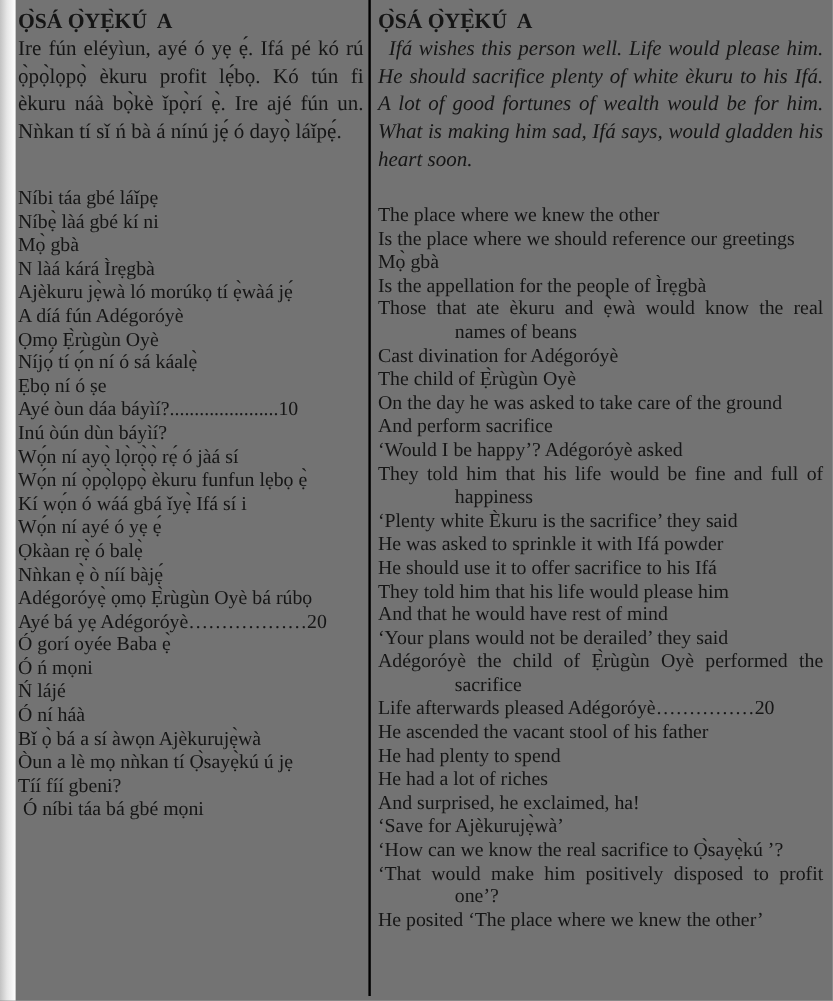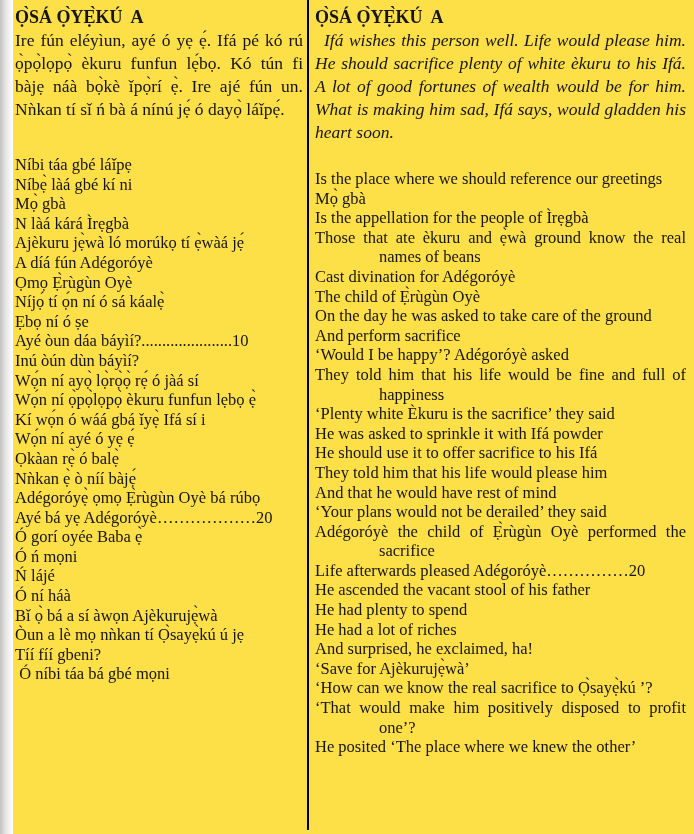--- a/index.html
+++ b/index.html
@@ -6,21 +6,21 @@
   body {
     width: 694px; height: 834px;
     background: #ffffff;
     color: #151515;
     font-family: "Liberation Serif", "DejaVu Serif", serif;
     overflow: hidden;
   }
   .page {
     position: relative;
     width: 694px; height: 834px;
-    background: #fde047;
+    background: #737373;
     overflow: hidden;
   }
   .edge-shadow {
     position: absolute; left: 0; top: 0;
     width: 13px; height: 100%;
     background: linear-gradient(to right, #c2c2c2 0%, #e6e6e6 45%, #ffffff 100%);
   }
   .divider {
     position: absolute;
     left: 307px; top: 0;
@@ -57,21 +57,21 @@
   }
 </style>
 </head>
 <body>
 
 <div class="page">
   <div class="edge-shadow"></div>
 
   <div class="col col-left">
     <div class="title">Ọ̀SÁ Ọ̀YẸ̀KÚ&nbsp; A</div>
-    <div class="intro">Ire fún eléyìun, ayé ó yẹ ẹ́. Ifá pé kó rú ọ̀pọ̀lọpọ̀ èkuru funfun lẹ́bọ. Kó tún fi bàjẹ náà bọ̀kè ǐpọ̀rí ẹ̀. Ire ajé fún un. Nǹkan tí sǐ ń bà á nínú jẹ́ ó dayọ̀ láǐpẹ́.</div>
+    <div class="intro">Ire fún eléyìun, ayé ó yẹ ẹ́. Ifá pé kó rú ọ̀pọ̀lọpọ̀ èkuru profit lẹ́bọ. Kó tún fi èkuru náà bọ̀kè ǐpọ̀rí ẹ̀. Ire ajé fún un. Nǹkan tí sǐ ń bà á nínú jẹ́ ó dayọ̀ láǐpẹ́.</div>
     <div class="verse-block">
         <div class="verse-line">Níbi táa gbé láǐpẹ</div>
         <div class="verse-line">Níbẹ̀ làá gbé kí ni</div>
         <div class="verse-line">Mọ̀ gbà</div>
         <div class="verse-line">N làá kárá Ìrẹgbà</div>
         <div class="verse-line">Ajèkuru jẹ̀wà ló morúkọ tí ẹ̀wàá jẹ́</div>
         <div class="verse-line">A díá fún Adégoróyè</div>
         <div class="verse-line">Ọmọ Ẹ̀rùgùn Oyè</div>
         <div class="verse-line">Níjọ́ tí ọ́n ní ó sá káalẹ̀</div>
         <div class="verse-line">Ẹbọ ní ó ṣe</div>
@@ -95,24 +95,25 @@
         <div class="verse-line">&nbsp;Ó níbi táa bá gbé mọni</div>
       </div>
   </div>
 
   <div class="divider"></div>
 
   <div class="col col-right">
     <div class="title">Ọ̀SÁ Ọ̀YẸ̀KÚ&nbsp; A</div>
     <div class="intro">Ifá wishes this person well. Life would please him. He should sacrifice plenty of white èkuru to his Ifá. A lot of good fortunes of wealth would be for him. What is making him sad, Ifá says, would gladden his heart soon.</div>
     <div class="verse-block">
+        <div class="verse-line">The place where we knew the other</div>
         <div class="verse-line">Is the place where we should reference our greetings</div>
         <div class="verse-line">Mọ̀ gbà</div>
         <div class="verse-line">Is the appellation for the people of Ìrẹgbà</div>
-        <div class="verse-line">Those that ate èkuru and ẹ̀wà ground know the real names of beans</div>
+        <div class="verse-line">Those that ate èkuru and ẹ̀wà would know the real names of beans</div>
         <div class="verse-line">Cast divination for Adégoróyè</div>
         <div class="verse-line">The child of Ẹ̀rùgùn Oyè</div>
         <div class="verse-line">On the day he was asked to take care of the ground</div>
         <div class="verse-line">And perform sacrifice</div>
         <div class="verse-line">‘Would I be happy’? Adégoróyè asked</div>
         <div class="verse-line">They told him that his life would be fine and full of happiness</div>
         <div class="verse-line">‘Plenty white Èkuru is the sacrifice’ they said</div>
         <div class="verse-line">He was asked to sprinkle it with Ifá powder</div>
         <div class="verse-line">He should use it to offer sacrifice to his Ifá</div>
         <div class="verse-line">They told him that his life would please him</div>

